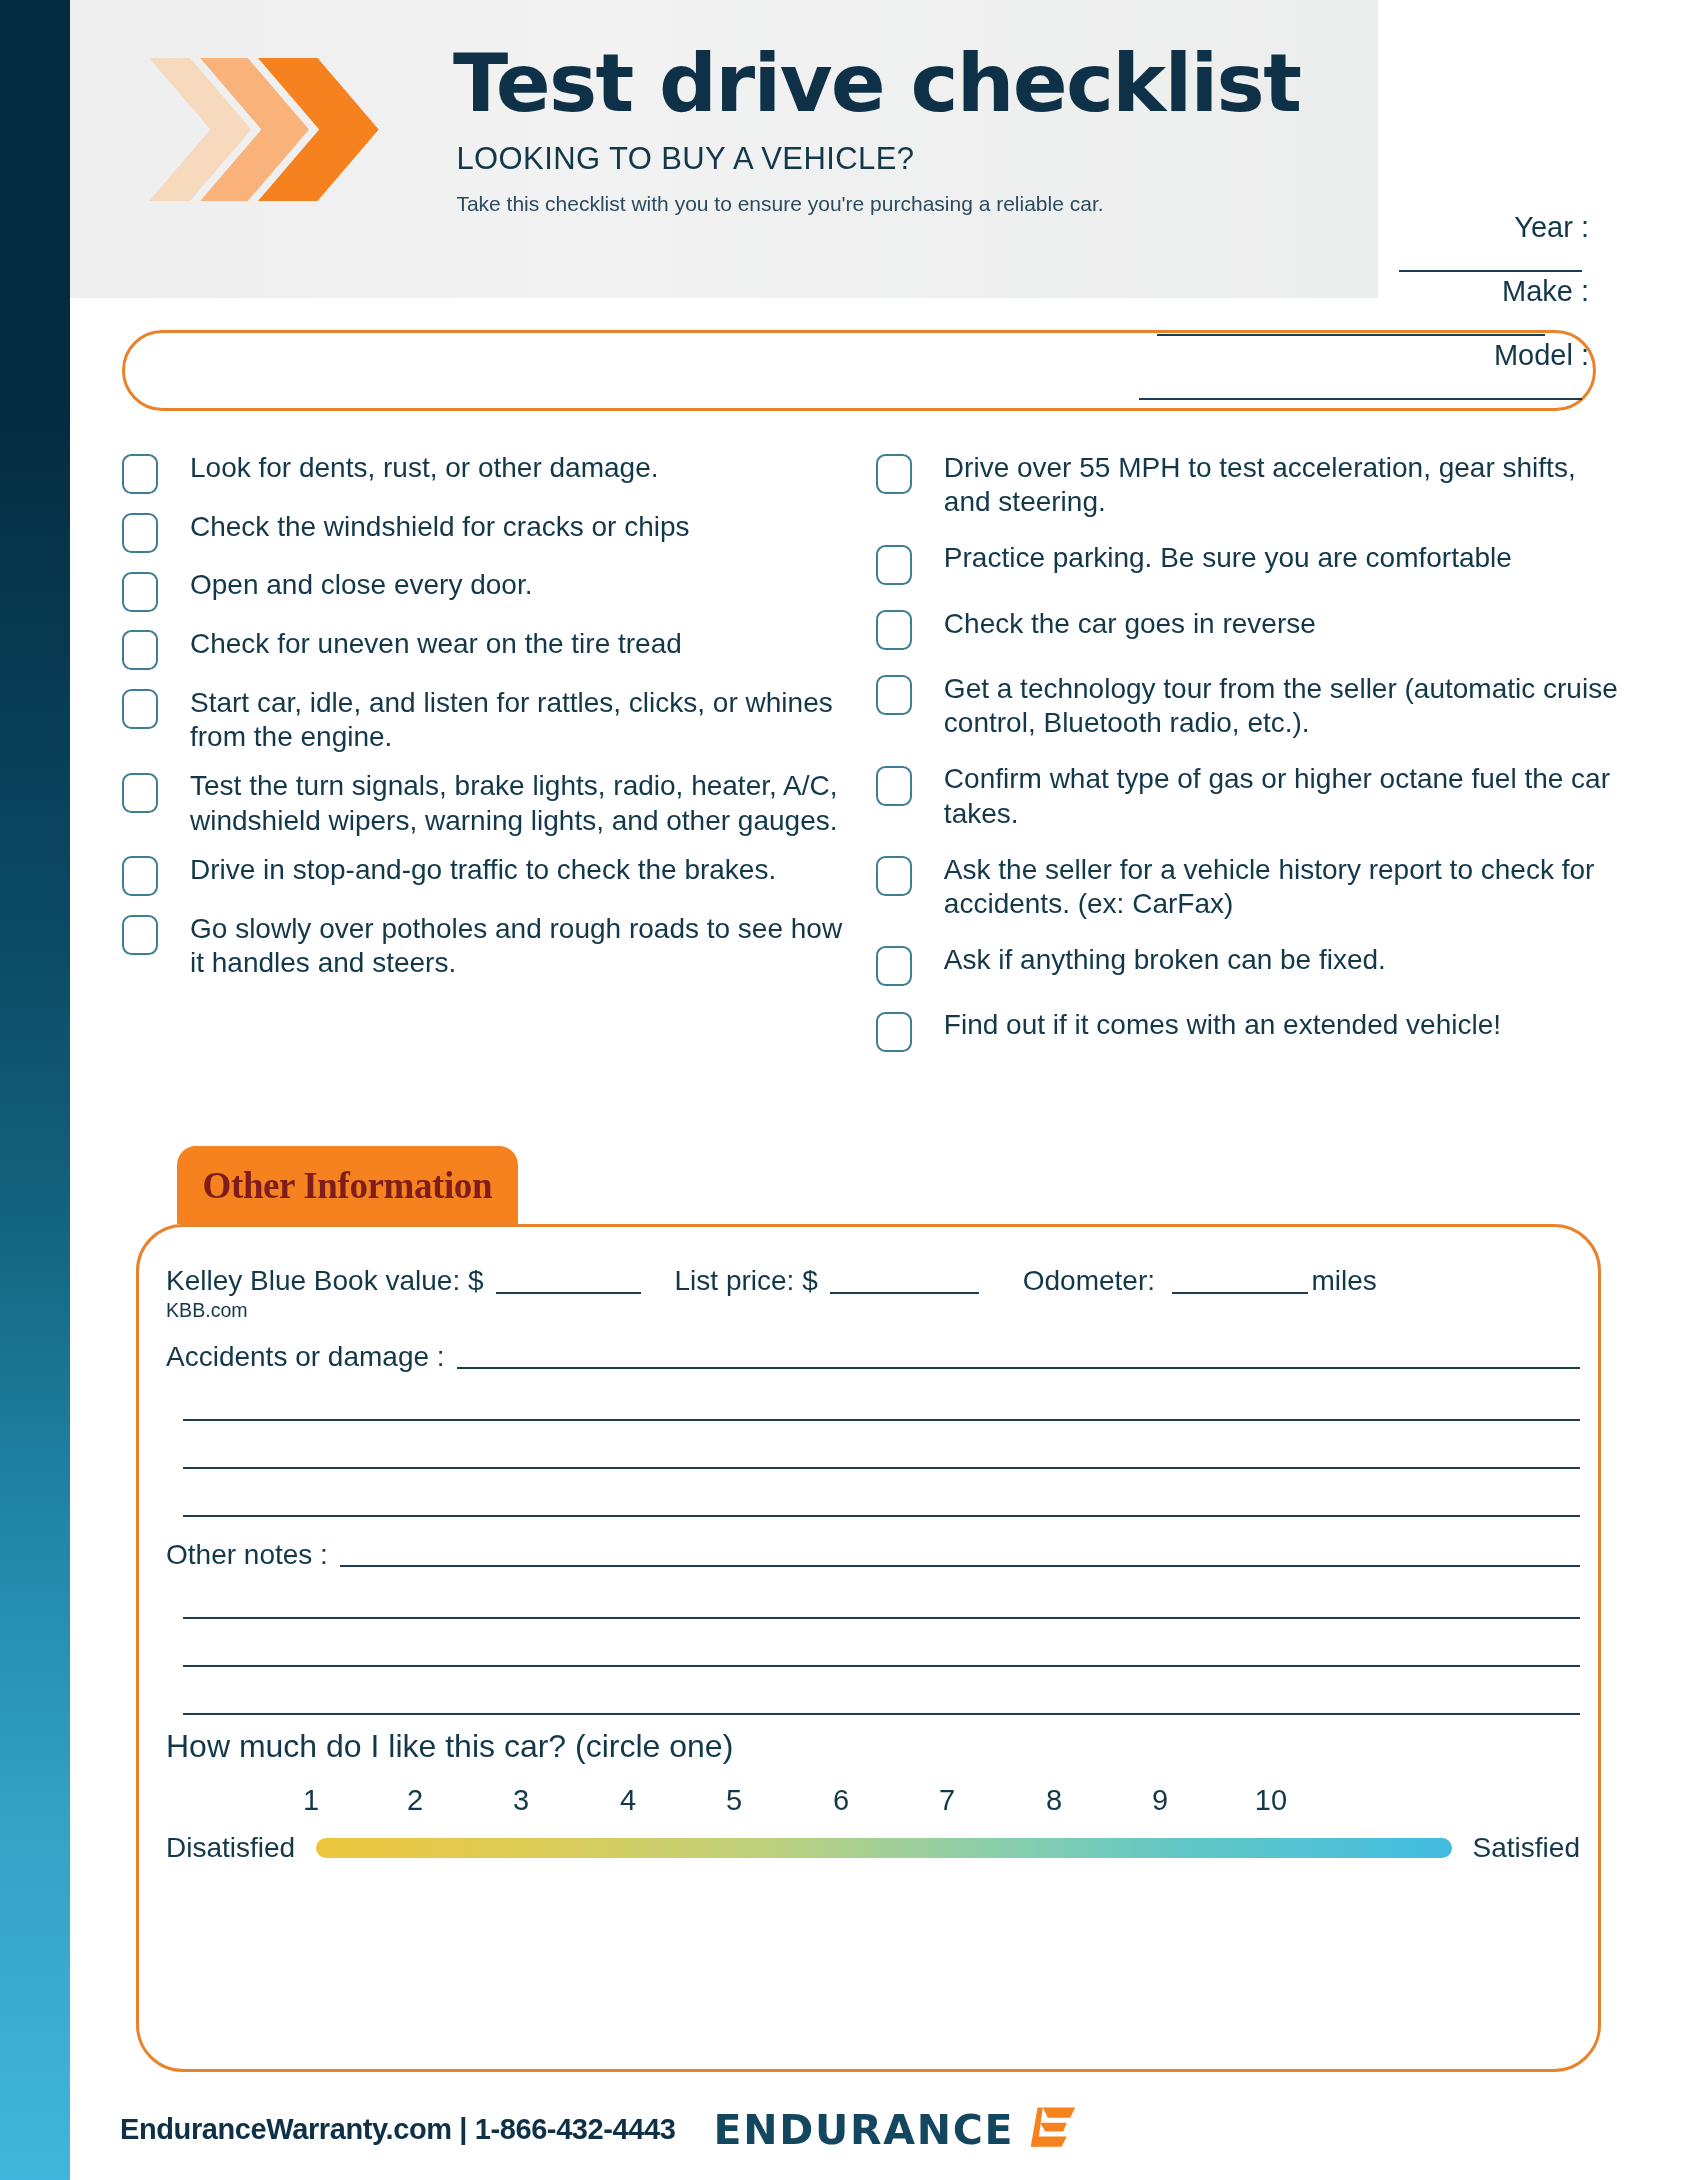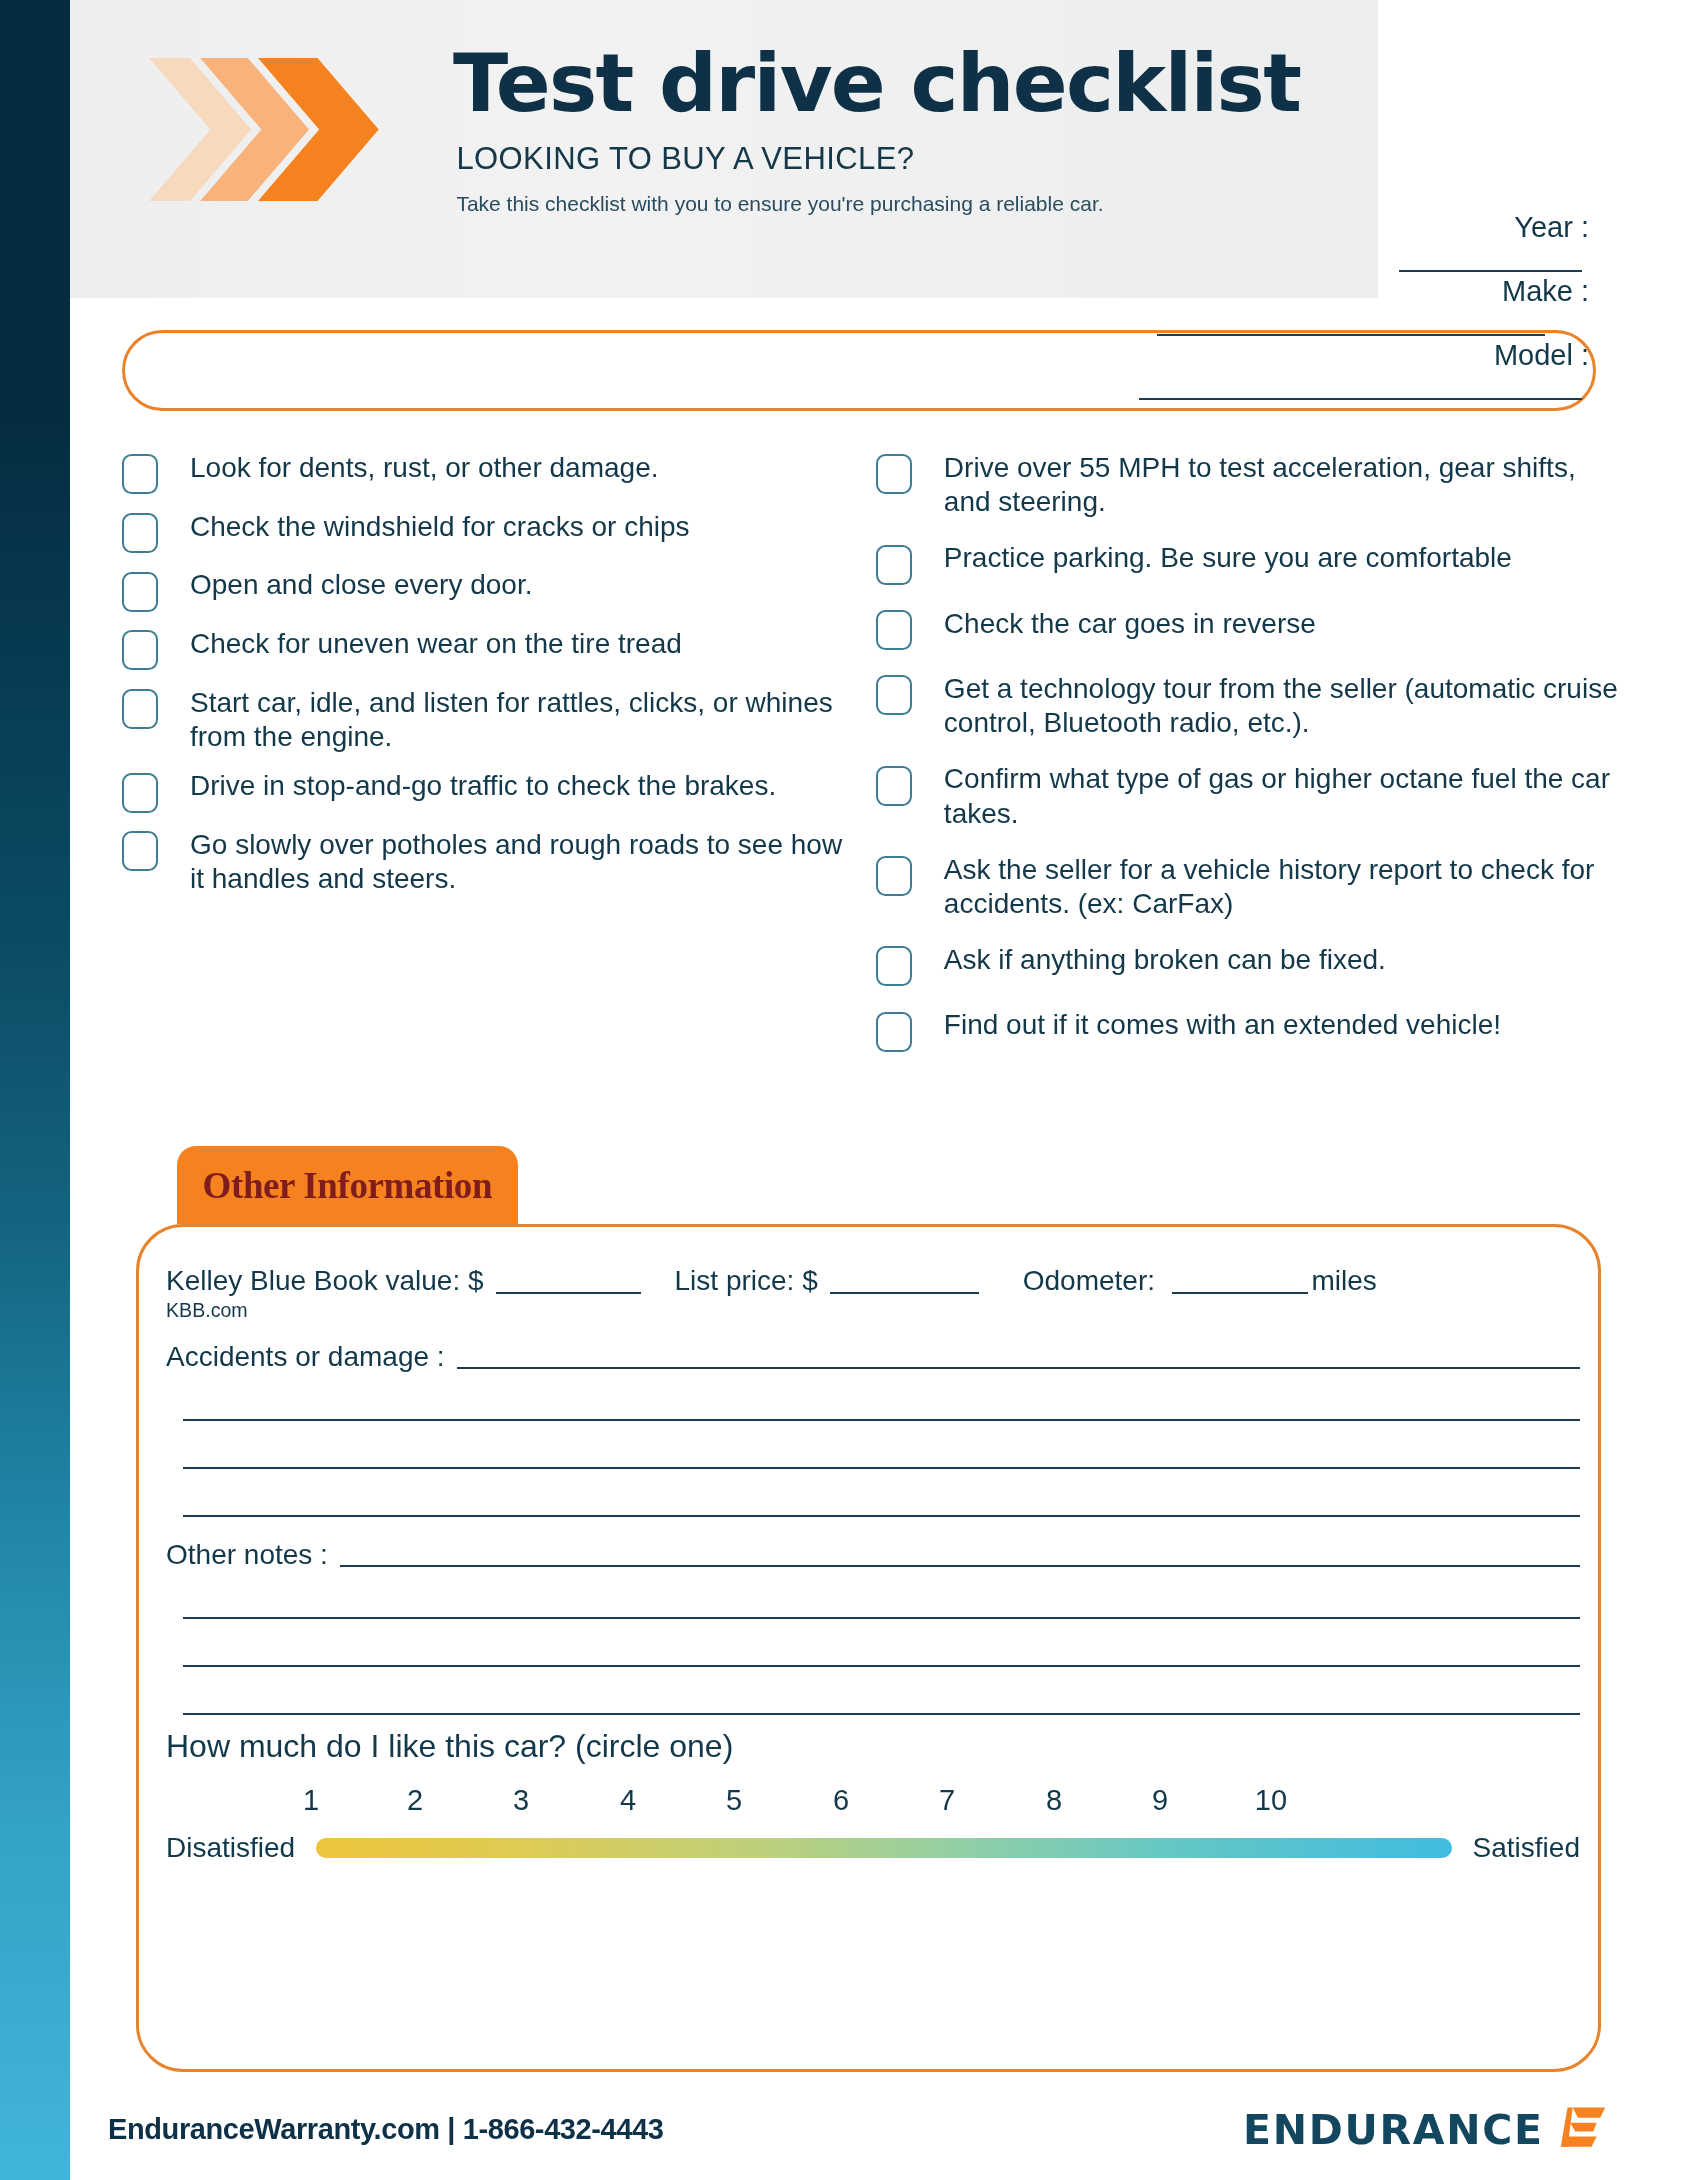--- a/index.html
+++ b/index.html
@@ -239,25 +239,24 @@
     flex: 1 1 auto;
     height: 20.4px;
     margin: 0 20.4px;
     border-radius: 10.2px;
     background: linear-gradient(to right, #ecc53b 0%, #dfcb54 18%, #bcd07d 40%, #8fcfa8 58%, #63c7c6 76%, #41bce0 100%);
   }
 
   
   .footer {
     position: absolute;
-    left: 108px; top: 2104px;
+    left: 120px; top: 2104px;
     width: 1499px;
     display: flex;
     align-items: center;
-    justify-content: space-between;
   }
   .footer-contact {
     font-size: 29px;
     font-weight: bold;
     color: #0e3148;
     letter-spacing: -0.4px;
   }
   .footer-logo {
     display: flex;
     align-items: center;
@@ -320,20 +319,24 @@
       <div class="checkbox"></div>
       <div class="check-label">Open and close every door.</div>
     </div>
     <div class="check-item">
       <div class="checkbox"></div>
       <div class="check-label">Check for uneven wear on the tire tread</div>
     </div>
     <div class="check-item">
       <div class="checkbox"></div>
       <div class="check-label">Start car, idle, and listen for rattles, clicks, or whines from the engine.</div>
+    </div>
+    <div class="check-item">
+      <div class="checkbox"></div>
+      <div class="check-label">Test the turn signals, brake lights, radio, heater, A/C, windshield wipers, warning lights, and other gauges.</div>
     </div>
     <div class="check-item">
       <div class="checkbox"></div>
       <div class="check-label">Drive in stop-and-go traffic to check the brakes.</div>
     </div>
     <div class="check-item">
       <div class="checkbox"></div>
       <div class="check-label">Go slowly over potholes and rough roads to see how it handles and steers.</div>
     </div>
   </div>

